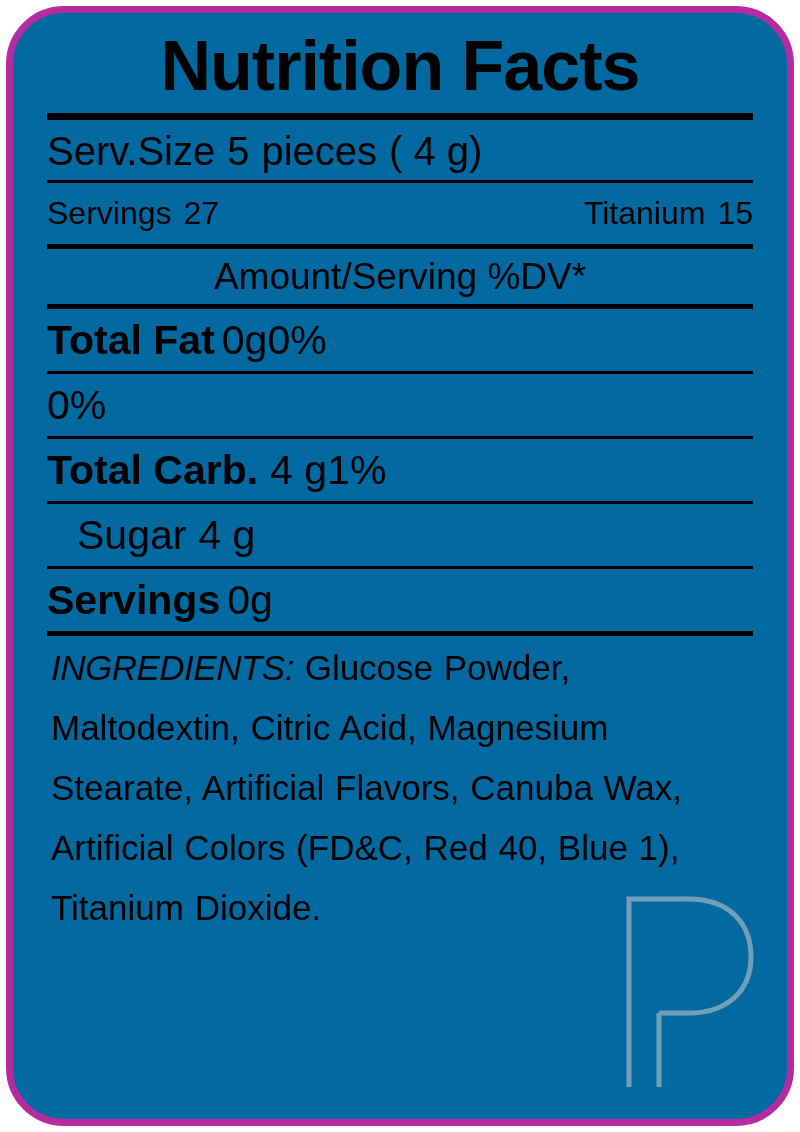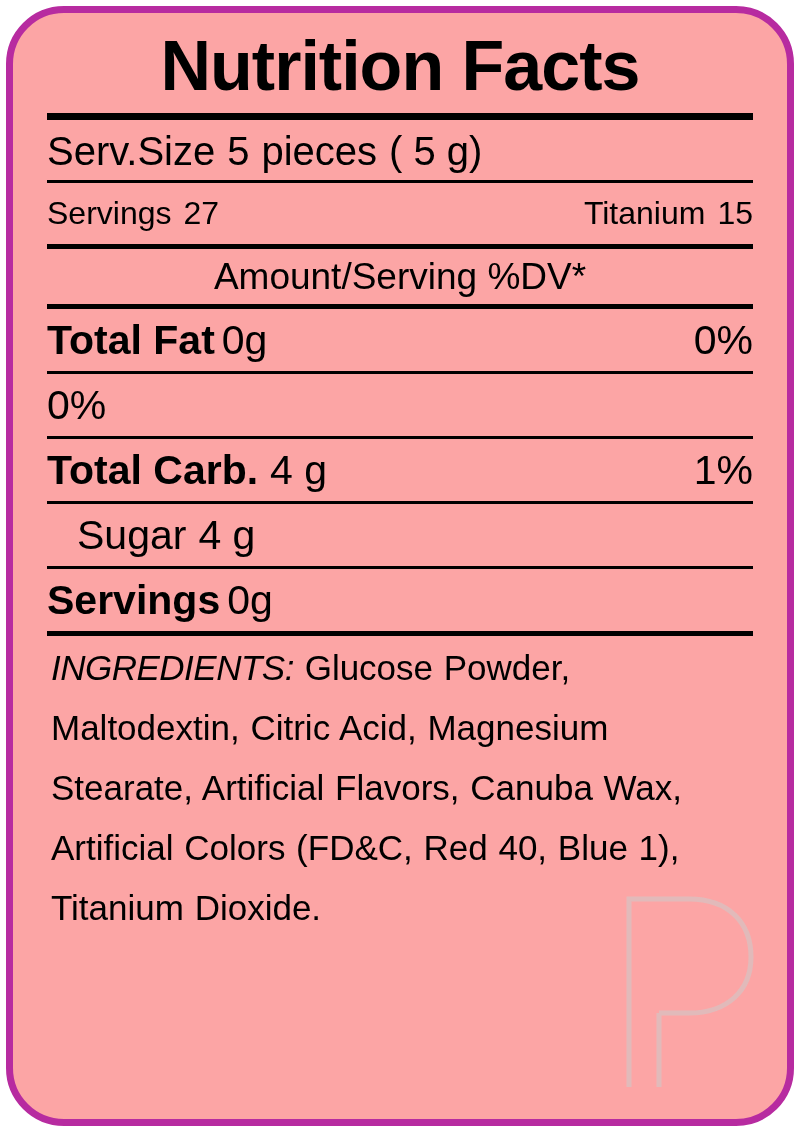--- a/index.html
+++ b/index.html
@@ -24,21 +24,21 @@
     background: #ffffff;
   }
 
   .label-border {
     position: relative;
     width: 100%;
     height: 100%;
     box-sizing: border-box;
     border: 7px solid #b72ba0;
     border-radius: 58px;
-    background: #fca5a5;
+    background: #0369a1;
     overflow: hidden;
   }
 
   .watermark {
     position: absolute;
     right: 26px;
     bottom: 22px;
     width: 150px;
     height: 210px;
     pointer-events: none;
@@ -95,21 +95,21 @@
 
   .amount-row {
     text-align: center;
     font-size: 37px;
     line-height: 52px;
     padding: 2px 0 1px 0;
   }
 
   .nutrient {
     display: flex;
-    justify-content: space-between;
+    justify-content: flex-start;
     align-items: baseline;
     font-size: 41px;
     line-height: 62px;
     white-space: nowrap;
   }
   .nutrient .name { font-weight: bold; }
   .nutrient .val { font-weight: normal; }
   .nutrient .dv { font-weight: normal; }
   .nutrient.indent { padding-left: 30px; }
   .nutrient.indent .name { font-weight: normal; }
@@ -139,21 +139,21 @@
       <path d="M48 126 L48 200" fill="none" stroke="#cccccc" stroke-width="5"></path>
     </svg>
 
     <div class="content">
 
       <div class="title">Nutrition Facts</div>
 
       <div class="rule-thick"></div>
 
       <div class="serv-size">
-        <span>Serv.Size</span><span class="gap-s">5</span><span class="gap-s">pieces</span><span class="gap-s">( 5 g)</span>
+        <span>Serv.Size</span><span class="gap-s">5</span><span class="gap-s">pieces</span><span class="gap-s">( 4 g)</span>
       </div>
 
       <div class="rule-thin"></div>
 
       <div class="row servings-row">
         <span class="left">
           <span>Servings</span>
             <span class="gap-s">27</span>
         </span>
         <span class="right">

